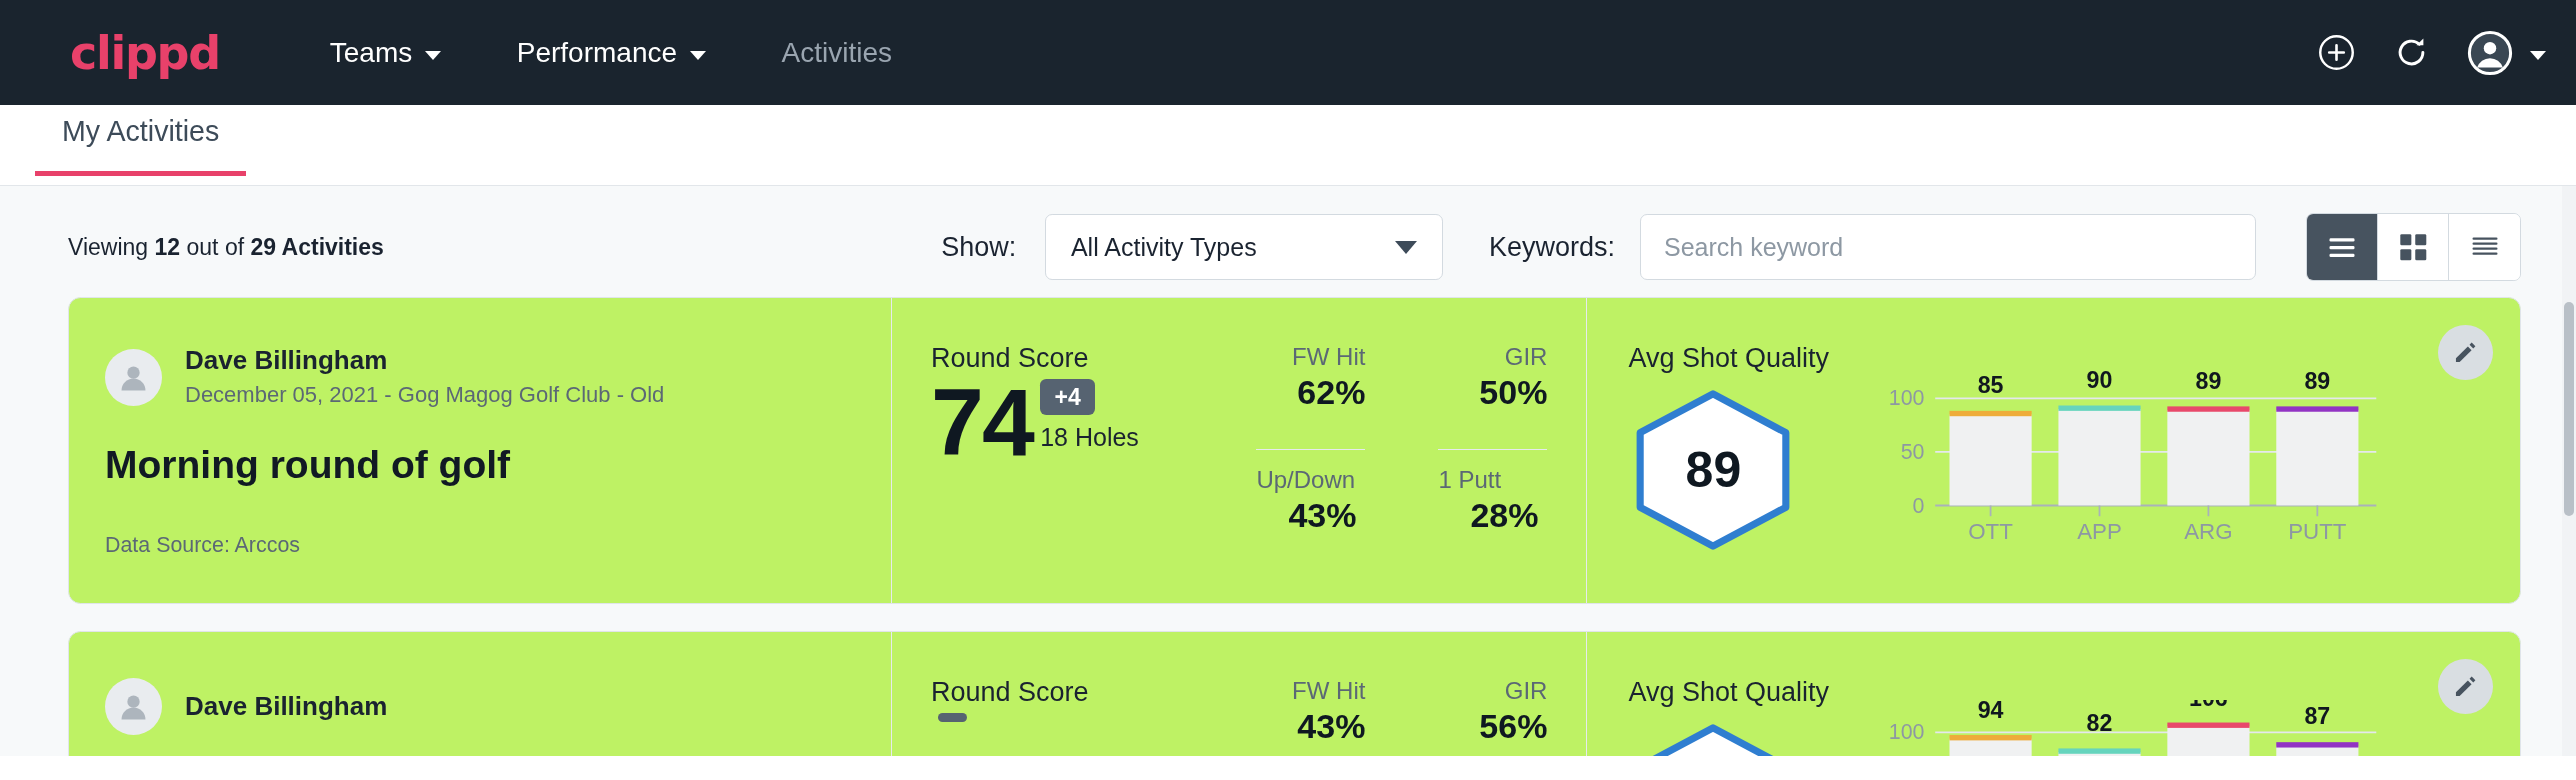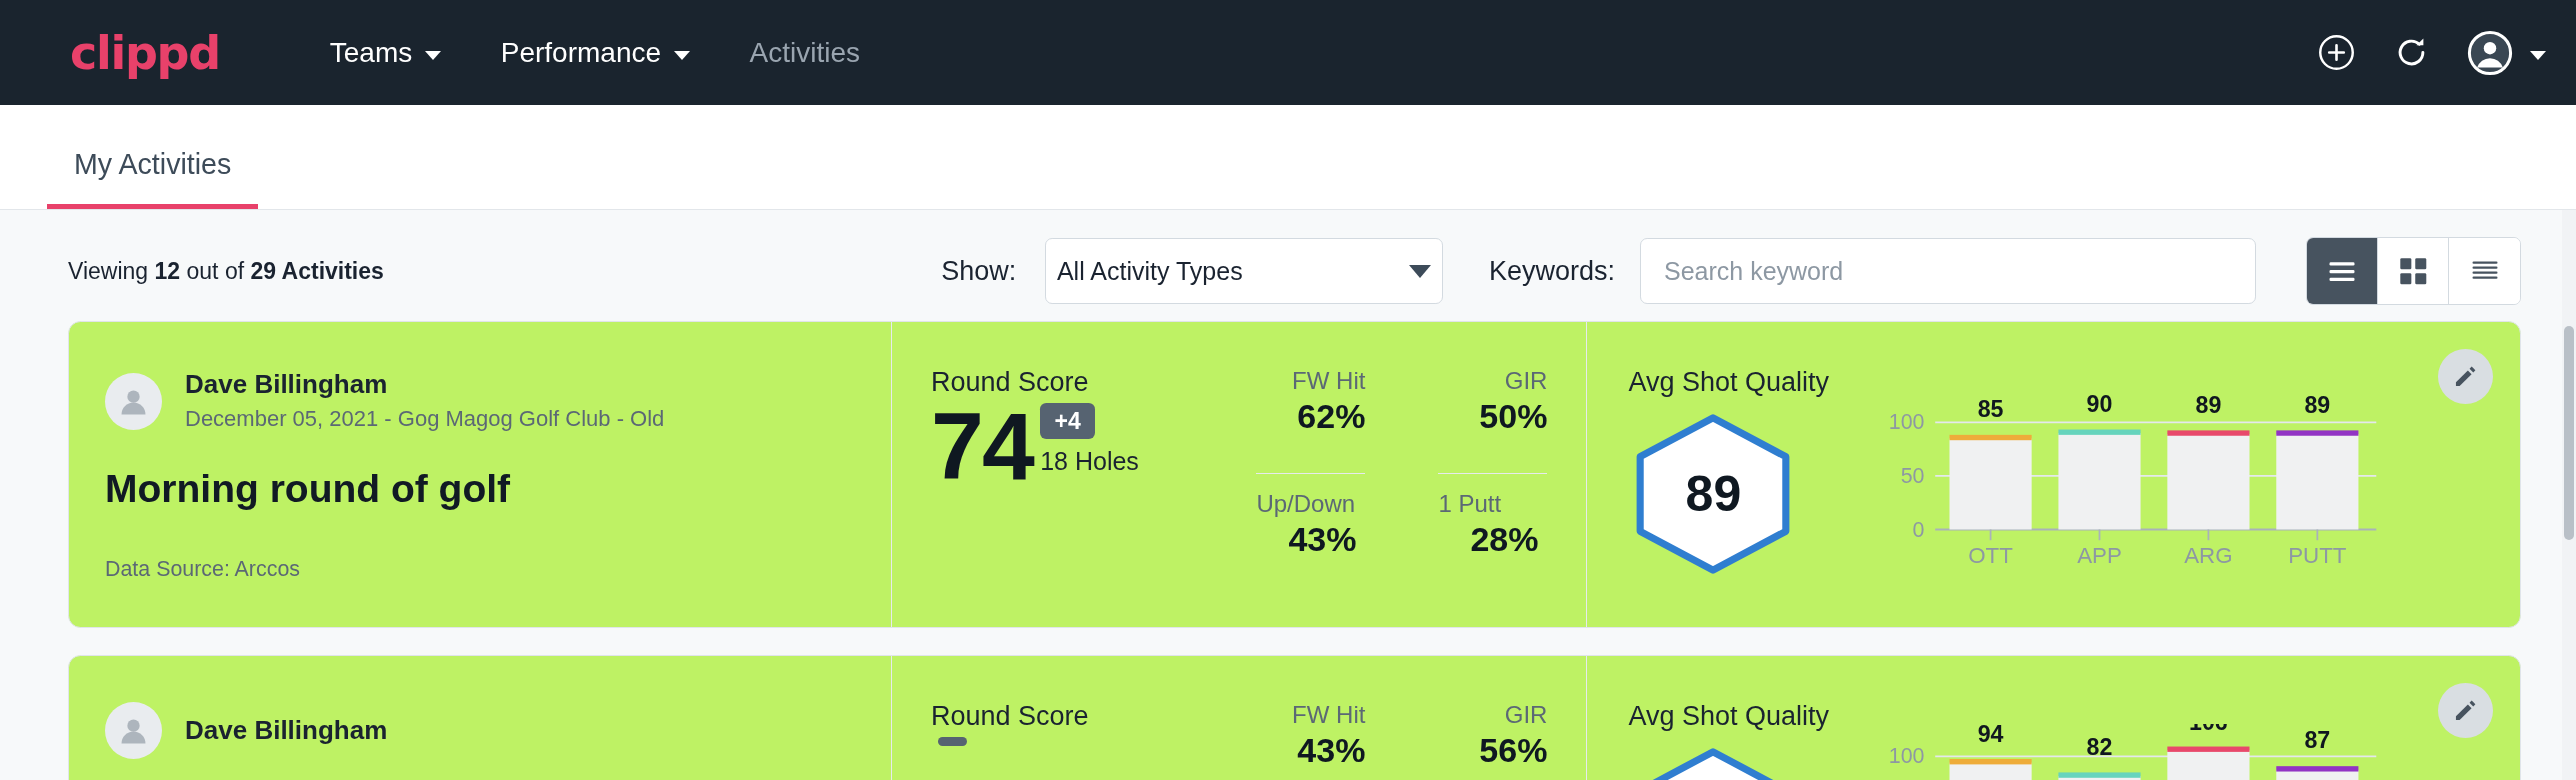--- a/index.html
+++ b/index.html
@@ -20,21 +20,21 @@
     position: relative;
   }
   .logo {
     font-size: 46px;
     font-weight: 700;
     color: #e8416a;
     letter-spacing: -1.3px;
     margin-right: 80px;
     font-family: "DejaVu Sans", sans-serif;
   }
-  .navlinks { display: flex; align-items: center; gap: 0; text-align: center; }
+  .navlinks { display: flex; align-items: center; gap: 16px; text-align: center; }
   .navlink {
     display: flex; align-items: center; gap: 12.5px;
     color: #ffffff;
     font-size: 28px;
     padding: 0 30px;
     cursor: pointer;
     white-space: nowrap;
   }
   .navlink.dim { color: #9aa5b0; }
   .chev-d {
@@ -52,26 +52,26 @@
   .icon-btn {
     width: 41px; height: 41px;
     display: flex; align-items: center; justify-content: center;
     cursor: pointer;
   }
   .icon-btn svg { display: block; }
   .avatar-wrap { display: flex; align-items: center; gap: 16px; cursor: pointer; }
 
   
   .tabbar {
-    height: 105px;
+    height: 81px;
     background: #ffffff;
     border-bottom: 0.9px solid #e2e6ea;
     display: flex;
-    align-items: flex-end;
-    padding-left: 47px;
+    align-items: center;
+    padding-left: 35px;
   }
   .tab {
     font-size: 28.6px;
     color: #4a5763;
     padding: 0 27px 23px 27px;
     border-bottom: 5.4px solid transparent;
     cursor: pointer;
   }
   .tab.active {
     color: #3d4b59;
@@ -105,21 +105,21 @@
     gap: 0;
   }
   .lbl { font-size: 27px; color: #1a2330; }
   .select {
     width: 398px; height: 66px;
     margin: 0 0 0 28.6px;
     background: #fff;
     border: 0.9px solid #d3dae0;
     border-radius: 7.1px;
     display: flex; align-items: center;
-    padding: 0 11px;
+    padding: 0 25px;
     font-size: 25px;
     color: #1a2330;
     cursor: pointer;
     position: relative;
   }
   .select .sel-chev {
     margin-left: auto;
     width: 0; height: 0;
     border-left: 11.6px solid transparent;
     border-right: 11.6px solid transparent;

